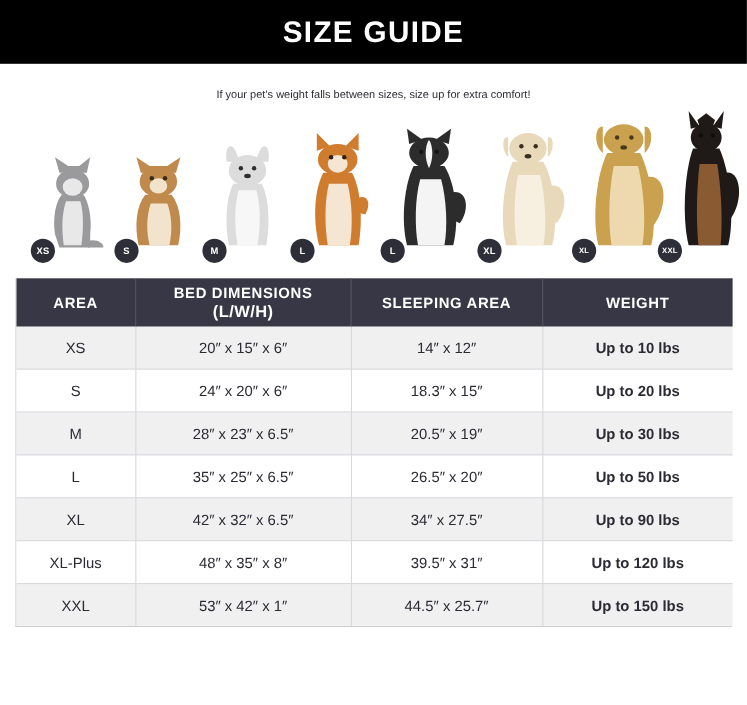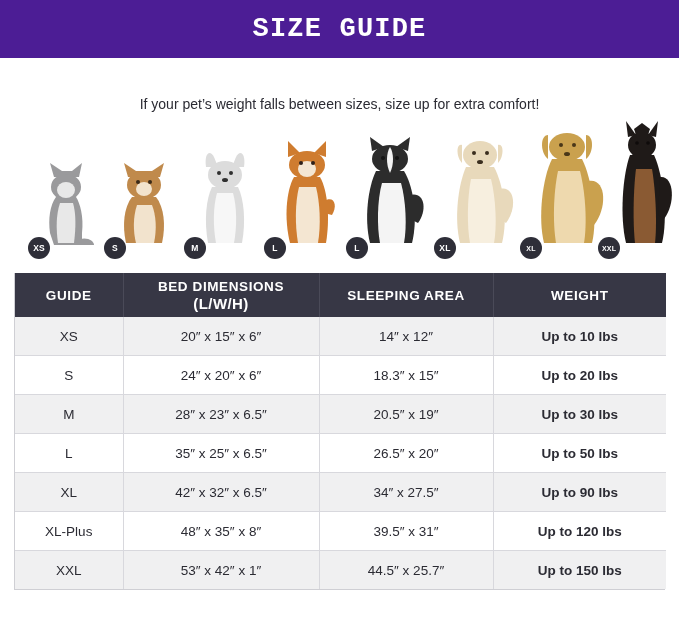--- a/index.html
+++ b/index.html
@@ -17,39 +17,38 @@
   .page {
     position: relative;
     width: 679px;
     height: 641px;
     background: #ffffff;
   }
 
   
   .header {
     height: 58px;
-    background: #4c1d95;
+    background: #000000;
     display: flex;
     align-items: center;
     justify-content: center;
-    font-family: Liberation Mono, monospace;
   }
   .header-title {
     color: #ffffff;
     font-size: 27px;
     font-weight: bold;
     letter-spacing: 1.2px;
   }
 
   
   .subtitle {
     text-align: center;
-    font-size: 14px;
+    font-size: 10px;
     color: #2b2b33;
-    padding: 38px 10px 0 10px;
+    padding: 23px 10px 0 10px;
     font-weight: normal;
   }
 
   
   .pets-row {
     position: relative;
     height: 135px;
     margin: 12px 14px 0 14px;
   }
   .pet {
@@ -293,21 +292,21 @@
     <table>
       <colgroup>
         <col class="c1">
           <col class="c2">
           <col class="c3">
           <col class="c4">
       </colgroup>
       <thead>
         <tr>
           <th>
-            <span>GUIDE</span>
+            <span>AREA</span>
           </th>
           <th>
             <span>BED DIMENSIONS</span>
             <span class="th-sub">(L/W/H)</span>
           </th>
           <th>
             <span>SLEEPING AREA</span>
           </th>
           <th>
             <span>WEIGHT</span>

